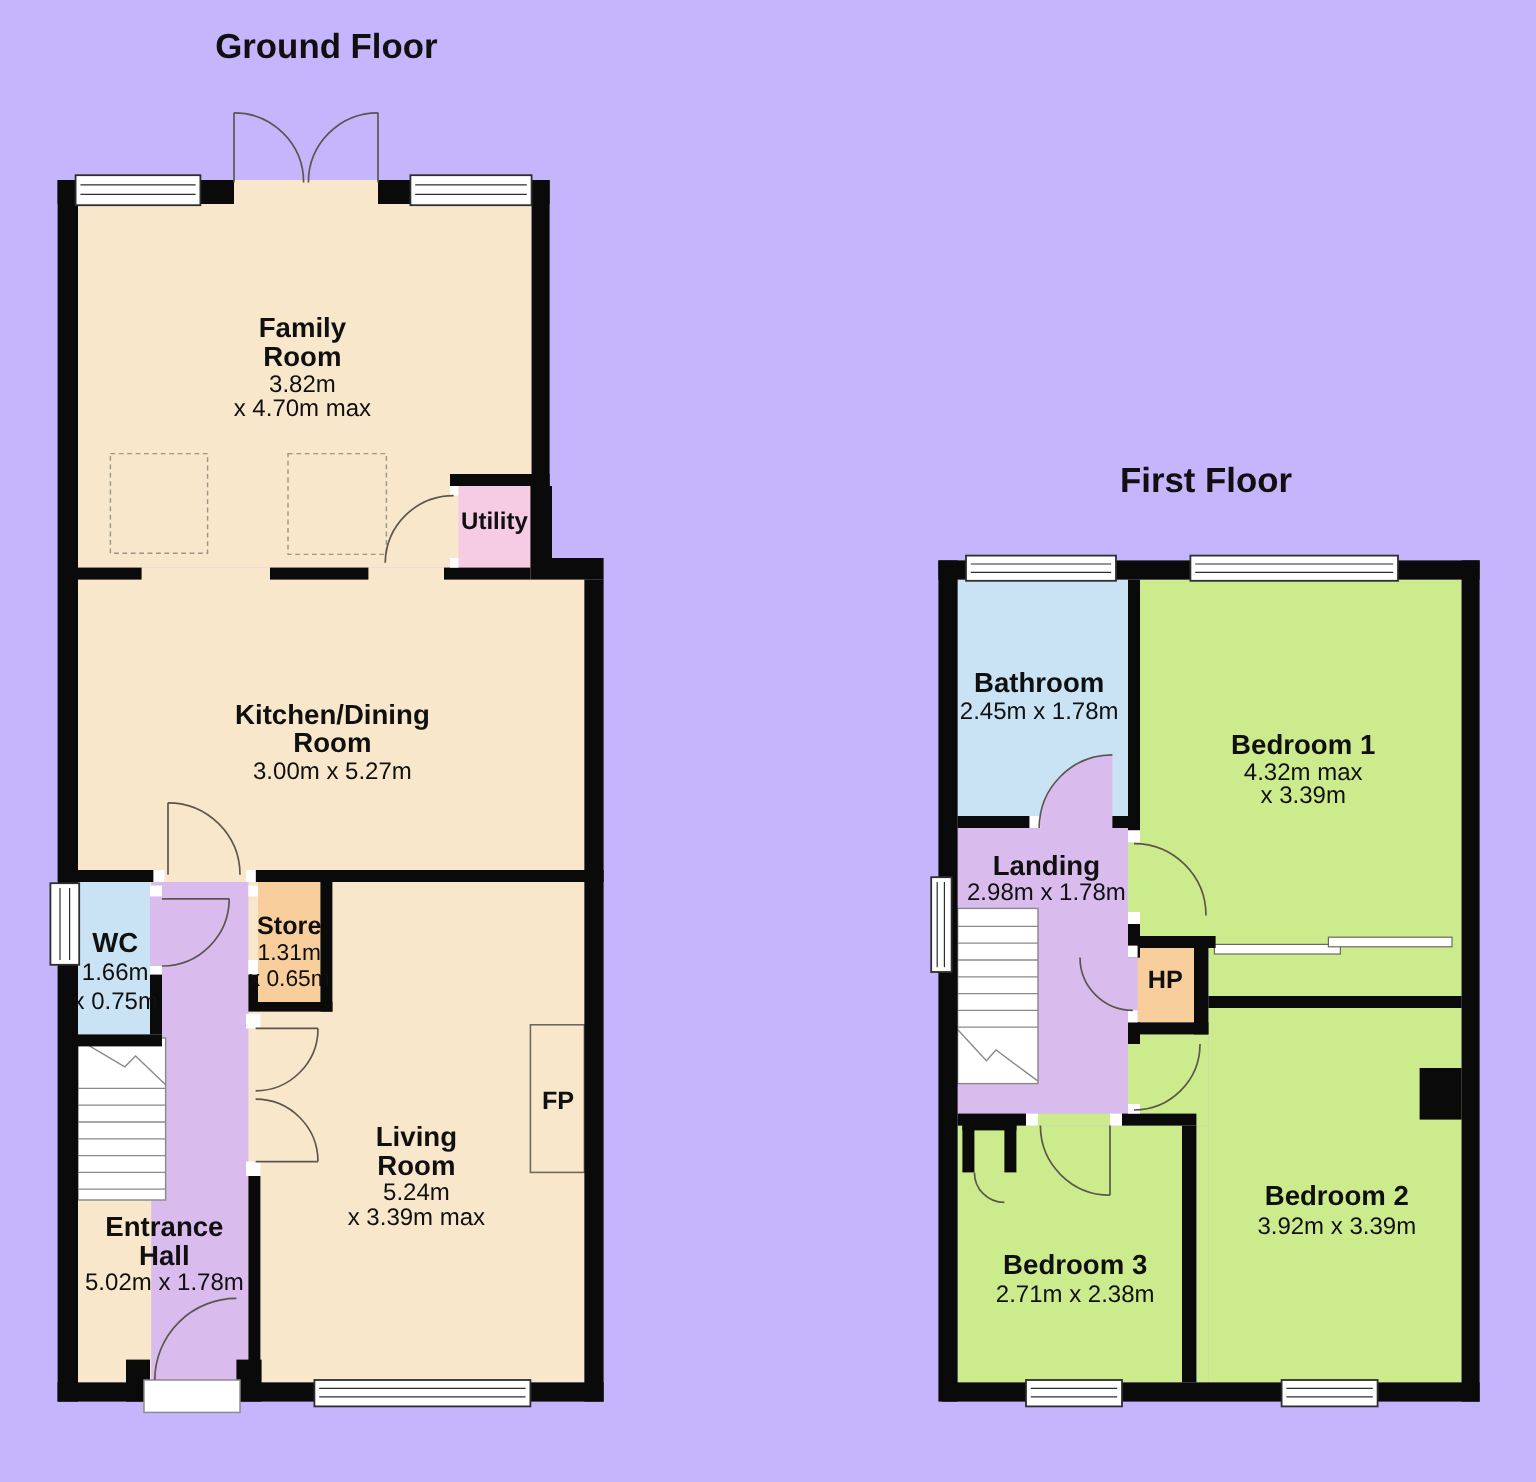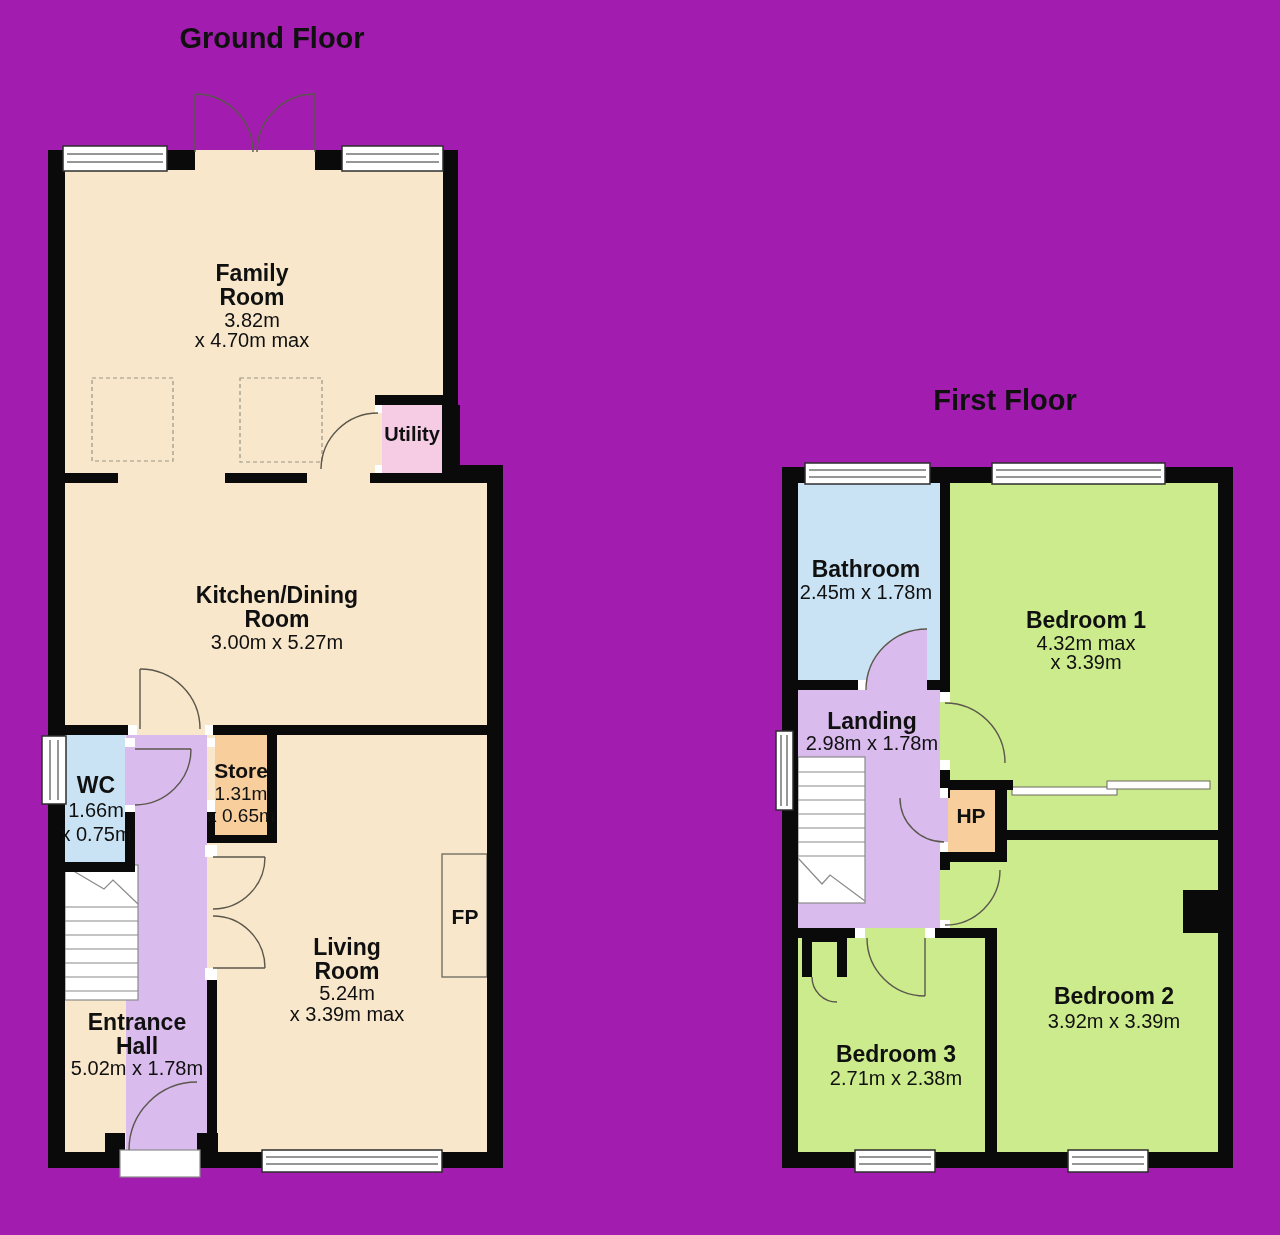--- a/index.html
+++ b/index.html
@@ -1,16 +1,16 @@
 <!DOCTYPE html>
 <html><head>
 <meta charset="utf-8">
 <style>
   html,body{margin:0;padding:0;background:#ffffff;}
-  .stage{position:relative;width:1280px;height:1235px;background:#a21caf;overflow:hidden;}
+  .stage{position:relative;width:1280px;height:1235px;background:#c4b5fd;overflow:hidden;}
   svg{display:block;}
   .f-cream{fill:#F8E7CB}
   .f-pink{fill:#F6CBE4}
   .f-blue{fill:#C9E3F5}
   .f-purple{fill:#D9BBEE}
   .f-green{fill:#CCEB8C}
   .f-orange{fill:#F7CE9C}
   .wall{fill:#0A0A0A}
   .jamb{fill:#ffffff}
   .win{fill:#ffffff;stroke:#2e2e2e;stroke-width:1.5}

